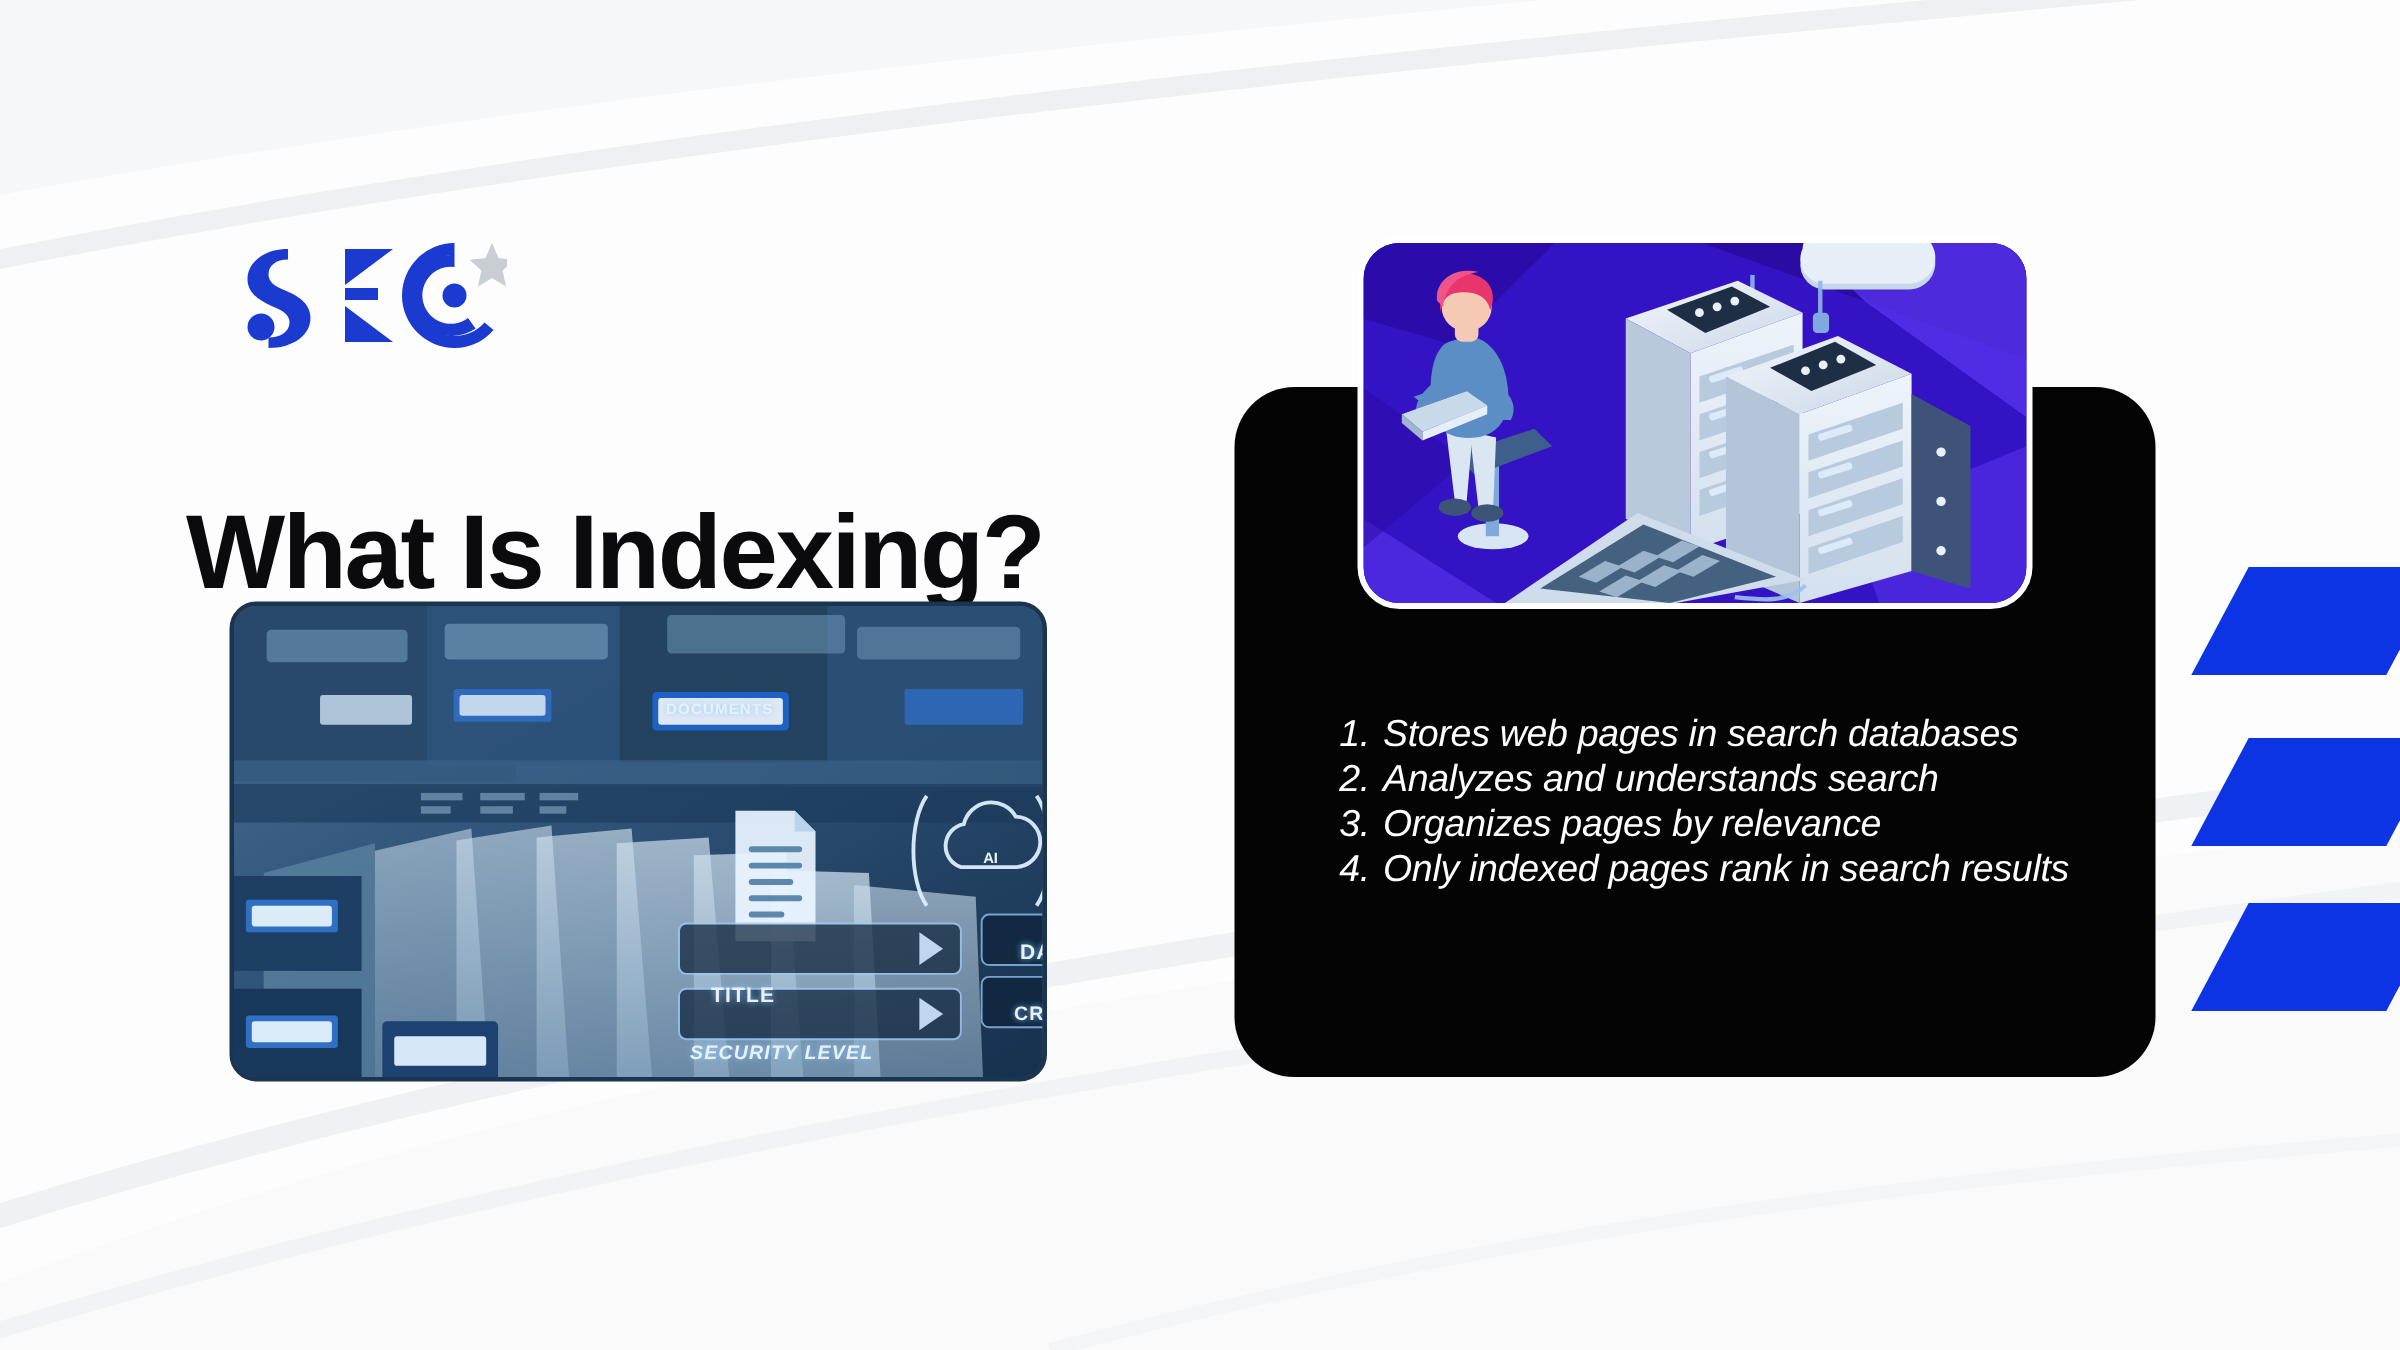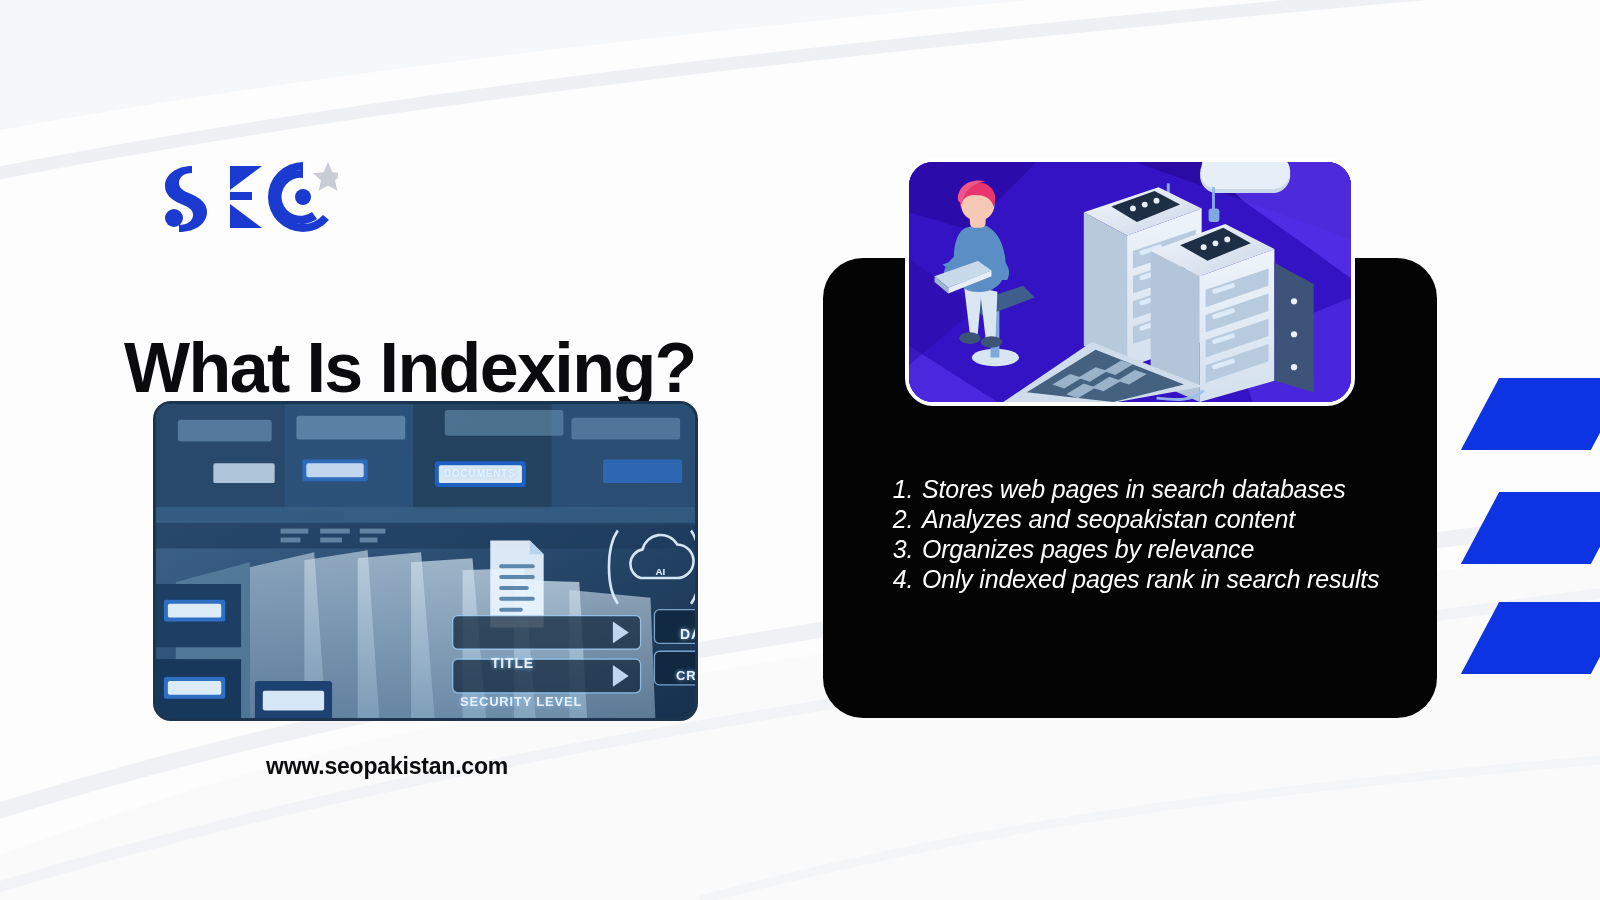--- a/index.html
+++ b/index.html
@@ -298,33 +298,32 @@
         <rect x="300" y="214" width="190" height="34" rx="5" fill="#0d2339" opacity=".72" stroke="#9ccdfb" stroke-width="1.3"></rect>
         <polygon points="462,220 478,231 462,242" fill="#cfe8ff" opacity=".9"></polygon>
         <rect x="504" y="208" width="118" height="34" rx="5" fill="#0d2339" opacity=".72" stroke="#9ccdfb" stroke-width="1.3"></rect>
         <rect x="300" y="258" width="190" height="34" rx="5" fill="#0d2339" opacity=".72" stroke="#9ccdfb" stroke-width="1.3"></rect>
         <polygon points="462,264 478,275 462,286" fill="#cfe8ff" opacity=".9"></polygon>
         <rect x="504" y="250" width="118" height="34" rx="5" fill="#0d2339" opacity=".72" stroke="#9ccdfb" stroke-width="1.3"></rect>
       </g>
     </svg>
 
     <div class="hud-label" style="left:288px; top:64px; font-size:10px;">DOCUMENTS</div>
-    <div class="hud-label" style="left:318px; top:251px; font-size:14px;margin-left:17px;">TITLE</div>
+    <div class="hud-label" style="left:318px; top:251px; font-size:14px;">TITLE</div>
     <div class="hud-label" style="left:524px; top:222px; font-size:14px;">DATE</div>
-    <div class="hud-label" style="left:304px; top:290px; font-size:13px;">SECURITY LEVEL</div>
+    <div class="hud-label" style="left:304px; top:290px; font-size:13px;font-style:italic;">SECURITY LEVEL</div>
     <div class="hud-label" style="left:520px; top:264px; font-size:13px;">CREATOR</div>
   </div>
 
-  <div class="url" style="color: rgb(11, 11, 13);">www.seopakistan.com</div>
 
   <div class="black-card" style="background: rgb(4, 4, 4);"></div>
 
   <ol class="feature-list" style="color: rgb(255, 255, 255);">
     <li>Stores web pages in search databases</li>
-    <li>Analyzes and seopakistan content</li>
+    <li>Analyzes and understands search</li>
     <li>Organizes pages by relevance</li>
     <li>Only indexed pages rank in search results</li>
   </ol>
 
   <div class="illus-card">
     <svg viewBox="0 0 450 248" preserveAspectRatio="none" width="100%" height="100%" aria-hidden="true">
       <defs>
         <linearGradient id="rackTop" x1="0" y1="0" x2="1" y2="1">
           <stop offset="0%" stop-color="#f2f6fb"></stop>
             <stop offset="100%" stop-color="#cbd8e8"></stop>

